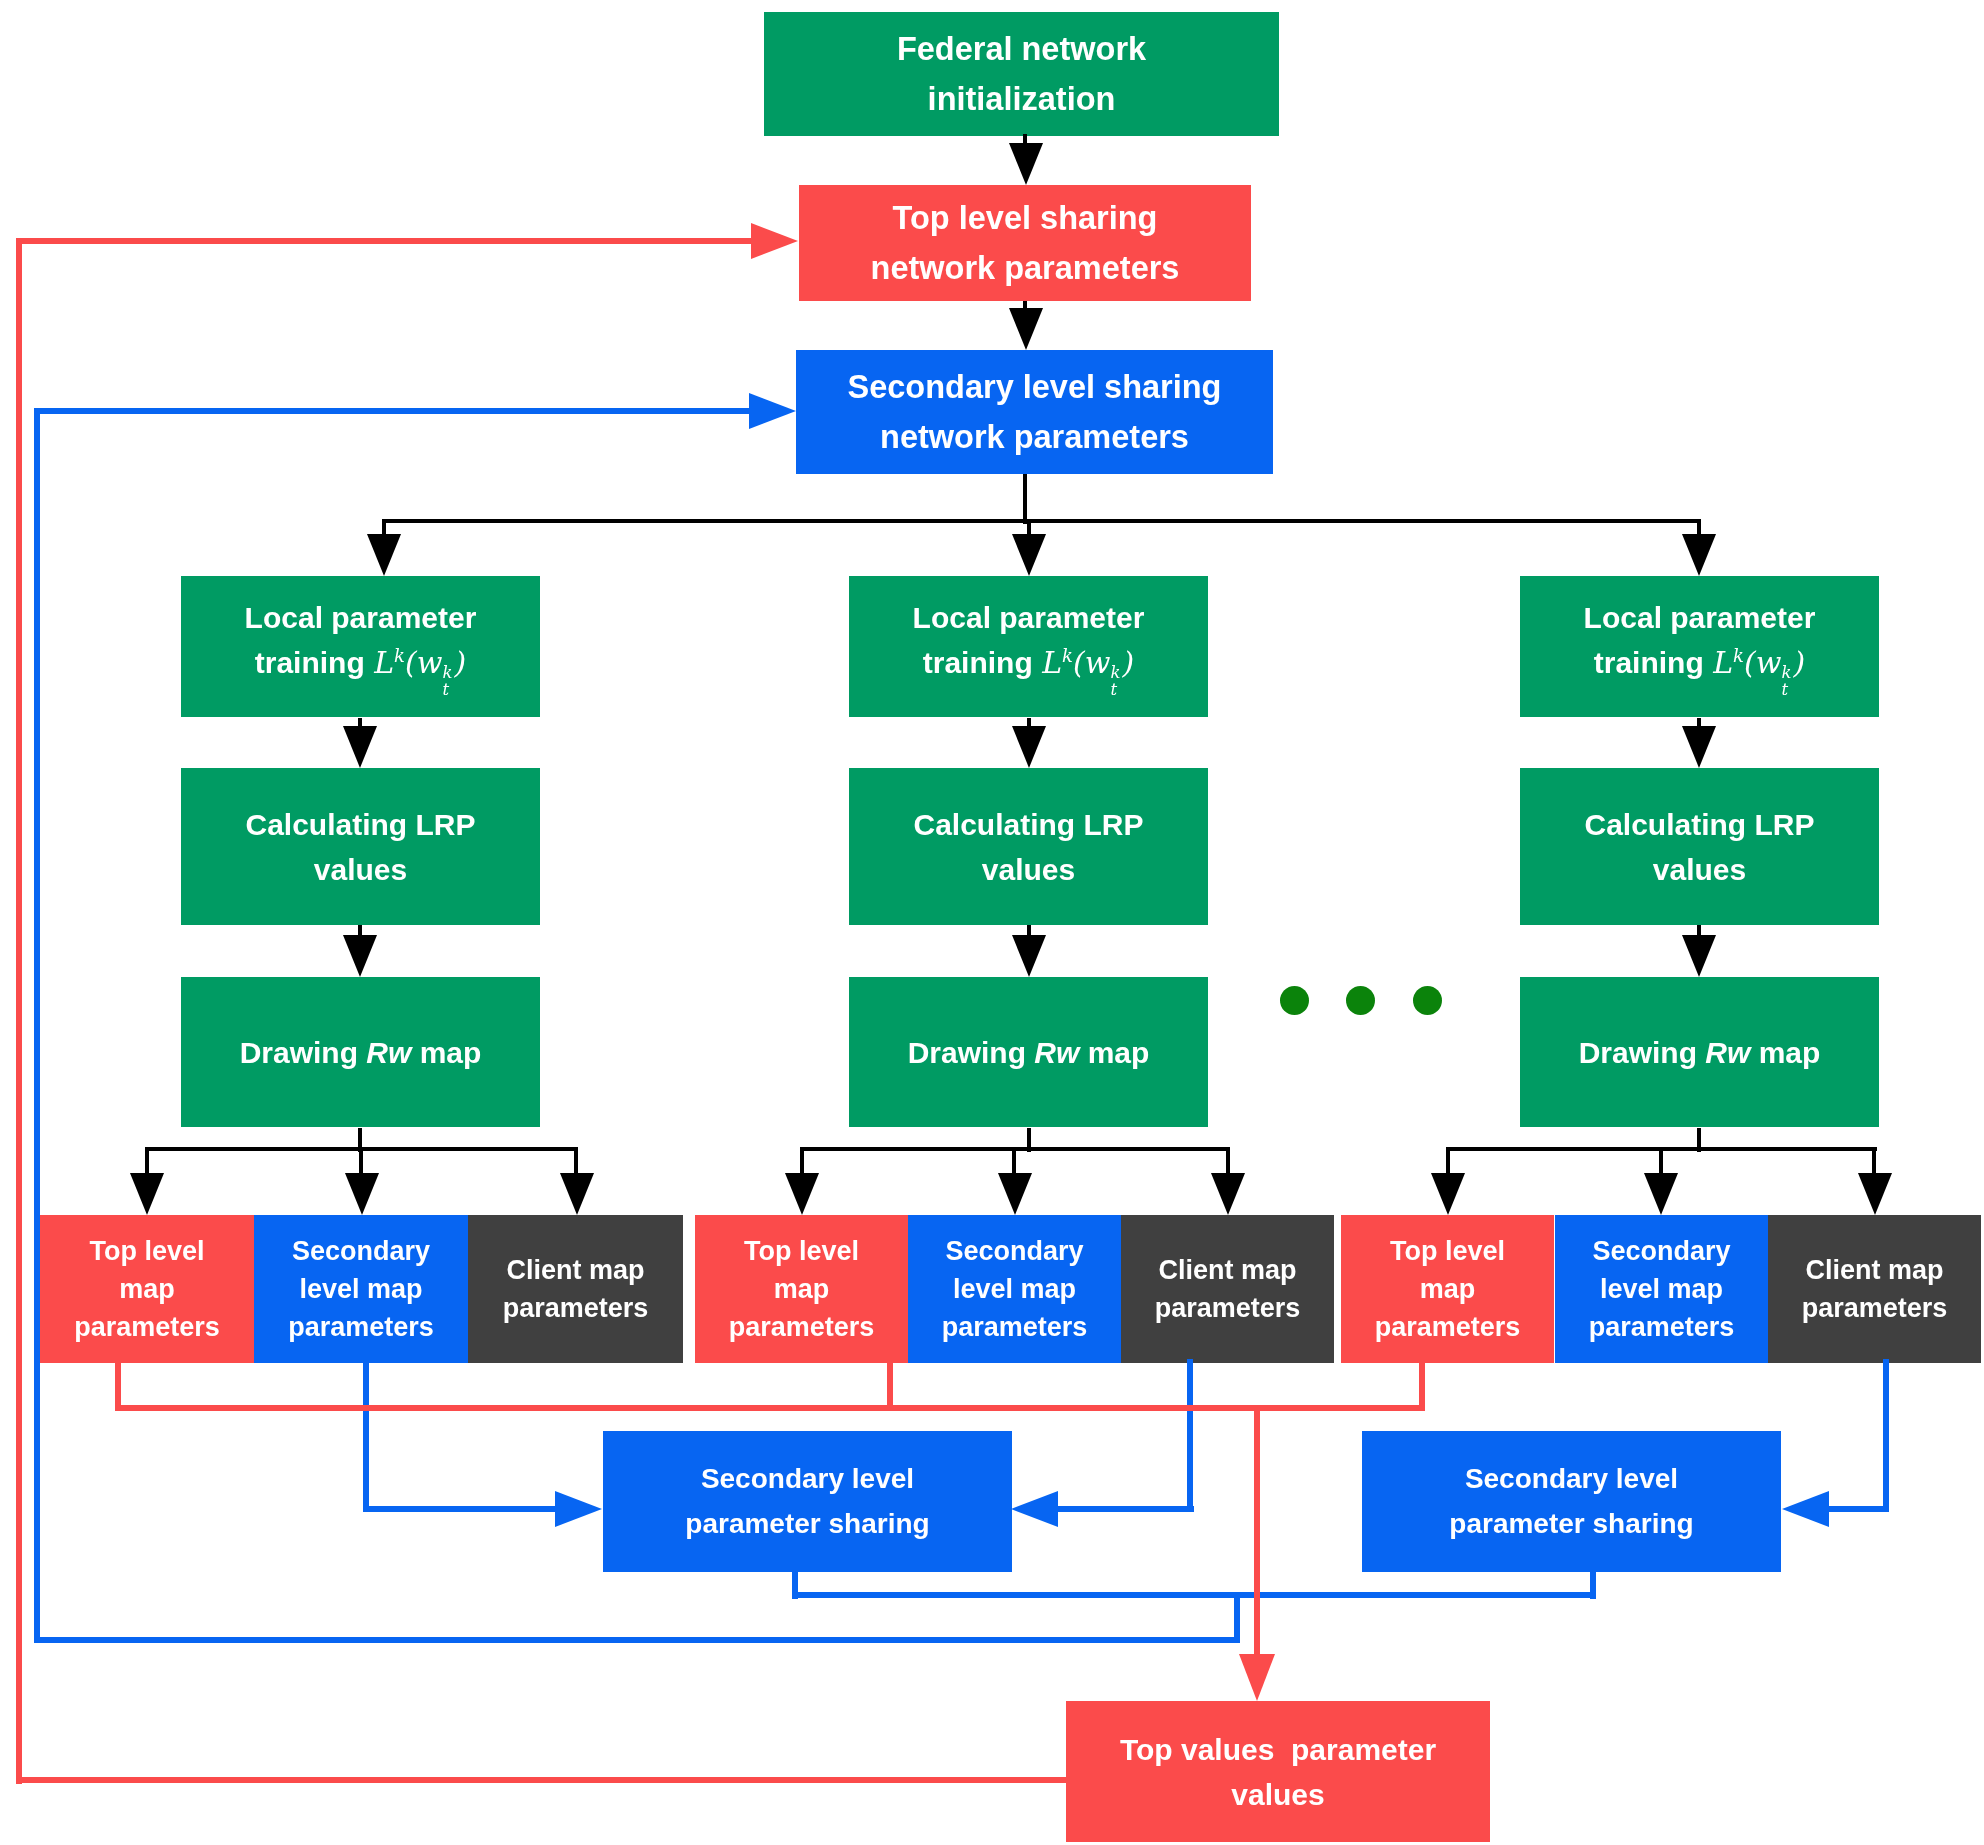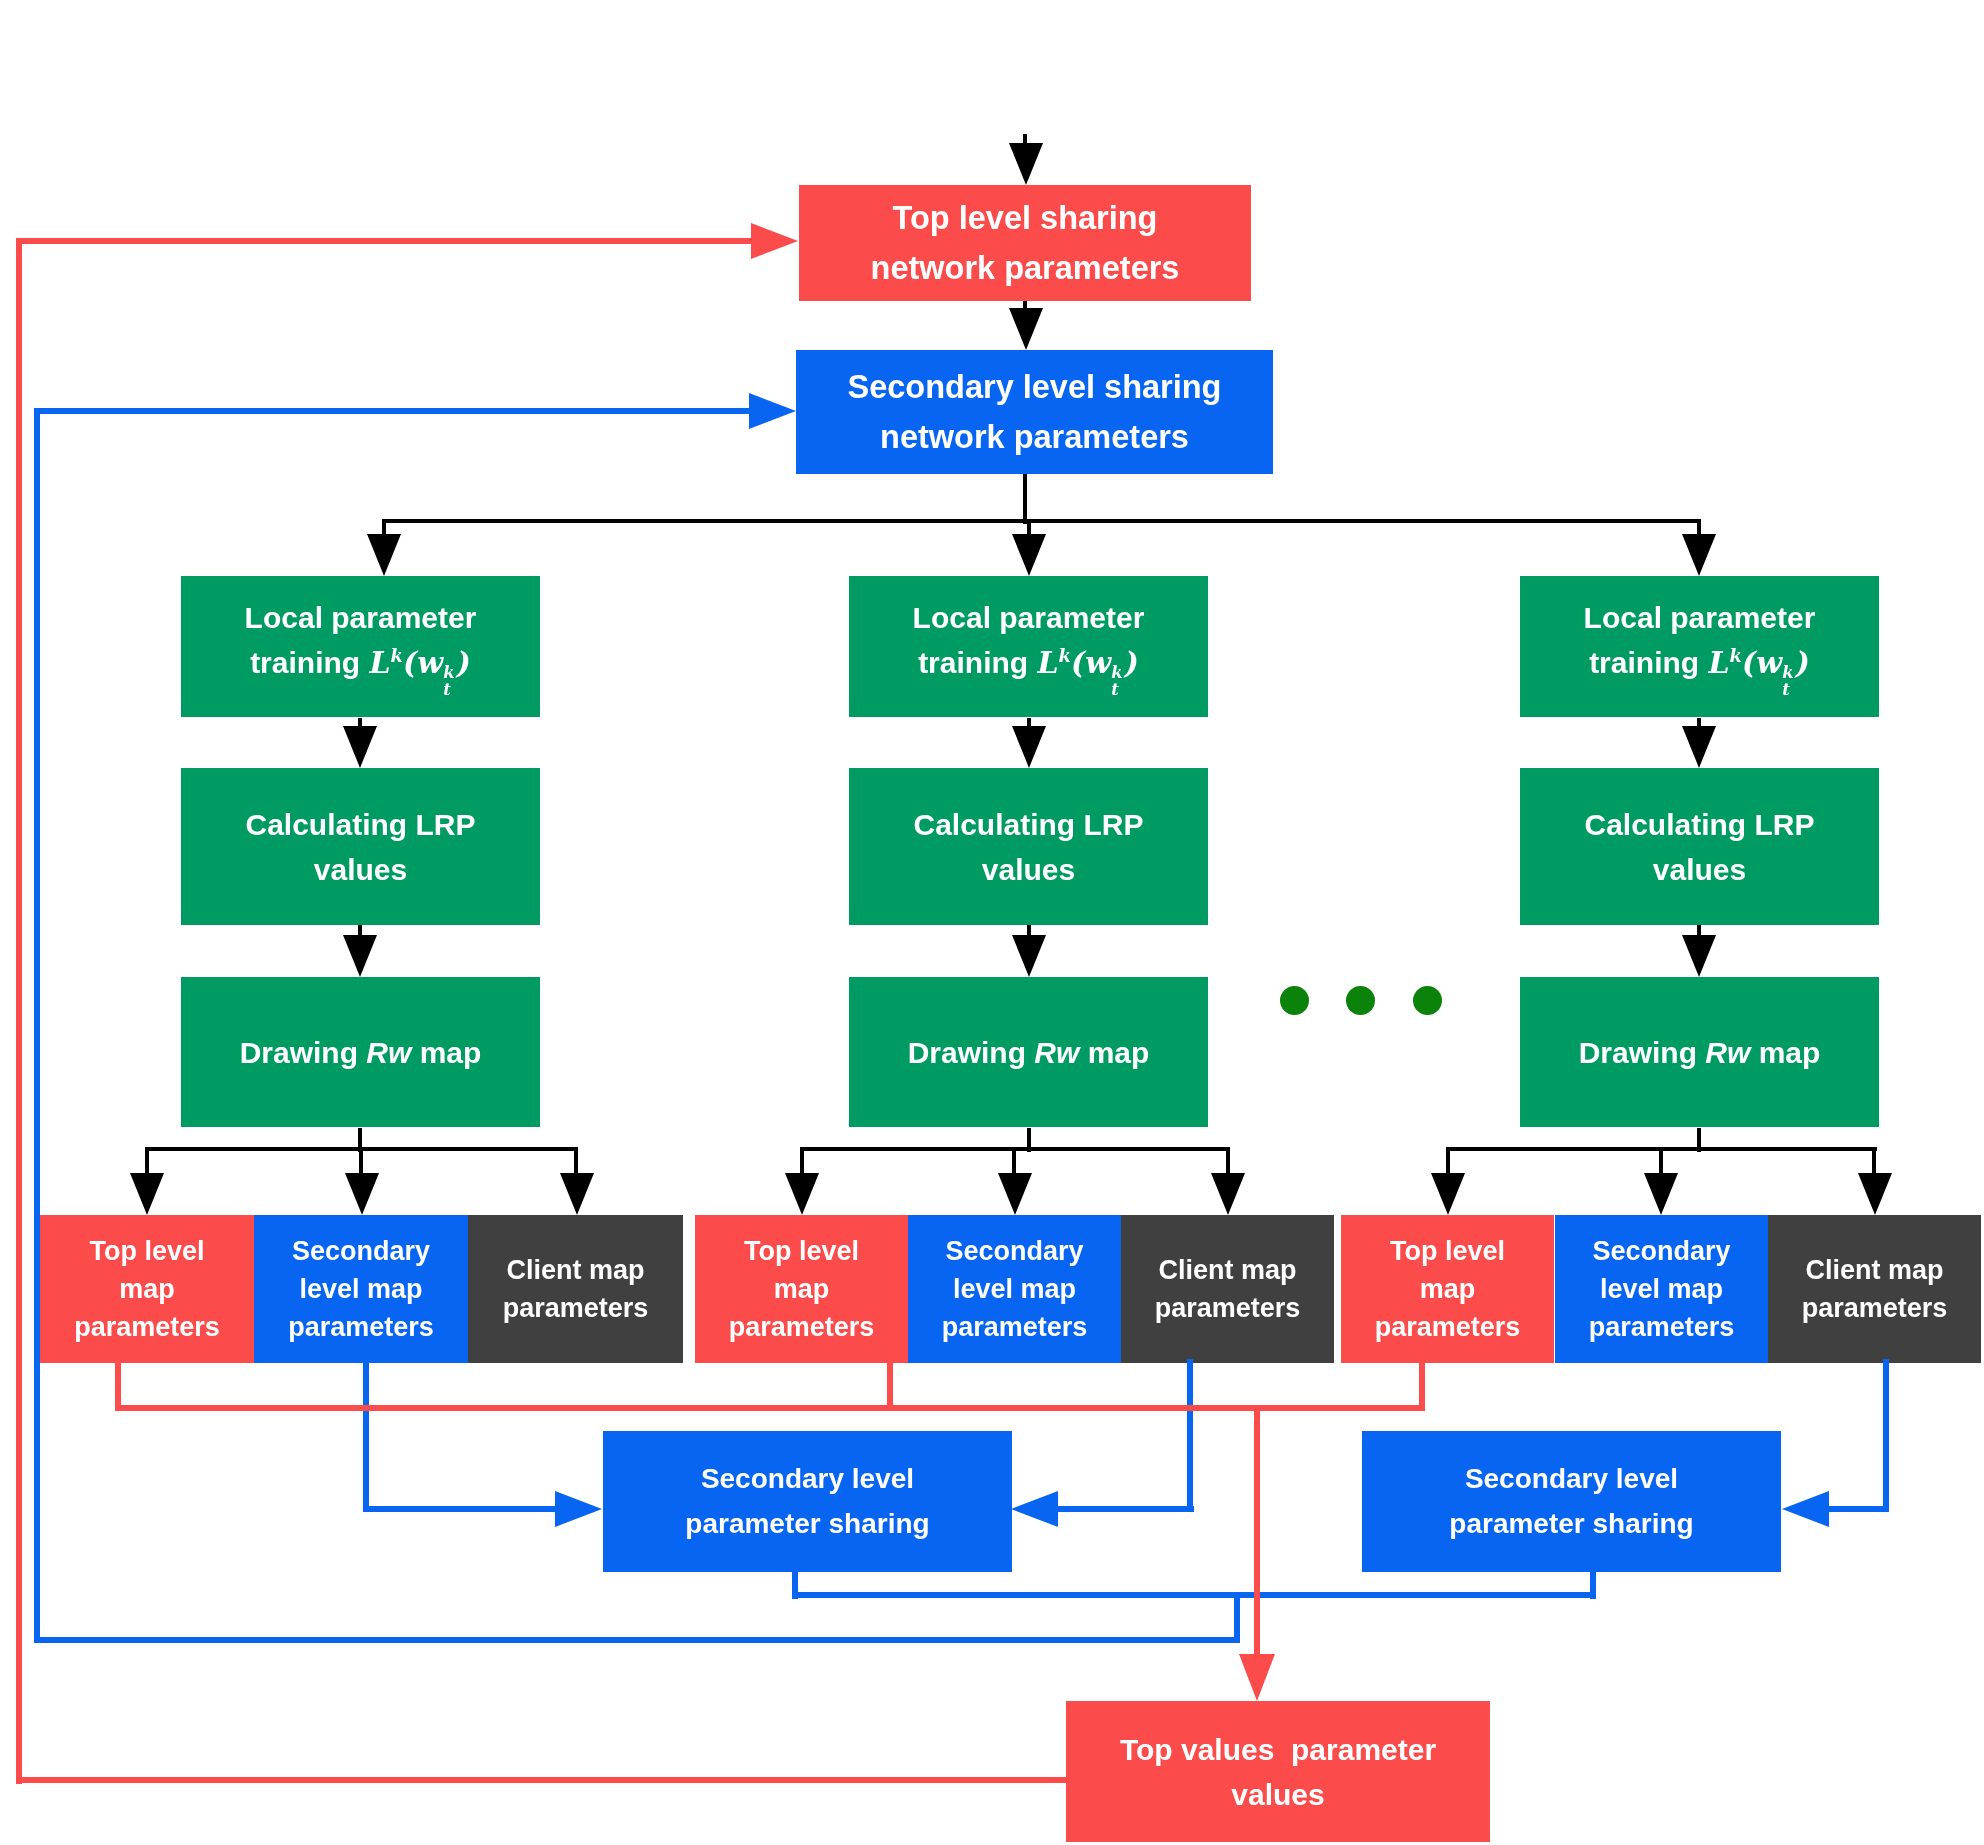--- a/index.html
+++ b/index.html
@@ -19,33 +19,37 @@
   .ln{position:absolute}
   .bk{background:#000}
   .rd{background:#FB4B4B}
   .bl{background:#0765F2}
   .ah{position:absolute;width:0;height:0}
   .ahdn-bk{border-left:17px solid transparent;border-right:17px solid transparent;border-top:42px solid #000}
   .ahdn-rd{border-left:18.3px solid transparent;border-right:18.3px solid transparent;border-top:47px solid #FB4B4B}
   .ahrt-rd{border-top:18.3px solid transparent;border-bottom:18.3px solid transparent;border-left:47px solid #FB4B4B}
   .ahrt-bl{border-top:18.3px solid transparent;border-bottom:18.3px solid transparent;border-left:47px solid #0765F2}
   .ahlf-bl{border-top:18.3px solid transparent;border-bottom:18.3px solid transparent;border-right:47px solid #0765F2}
-  .math{font-family:"DejaVu Serif",serif;font-style:italic;font-weight:bold;margin-left:9.4px}
+  .math{font-family:"DejaVu Serif",serif;font-style:italic;font-weight:normal;margin-left:9.4px}
   .math sup{font-size:0.6em}
   .stack{display:inline-flex;flex-direction:column;align-items:flex-start;vertical-align:-5.2px;
          font-size:0.55em;line-height:1.05;margin-right:2.1px}
   .stack .st-s{font-style:italic}
   .dot{position:absolute;width:29px;height:29px;border-radius:50%;background:#0B830B}
   i{font-style:italic}
 </style>
 </head>
 <body>
 
 <div id="canvas">
 
+  <div class="box g fs62" style="left:764px;top:12px;width:515px;height:124px">
+    <div>Federal network</div>
+    <div>initialization</div>
+  </div>
 
   <div class="box r fs62" style="left:799px;top:185px;width:452px;height:116px">
     <div>Top level sharing</div>
     <div>network parameters</div>
   </div>
 
   <div class="box b fs62" style="left:796px;top:350px;width:477px;height:124px">
     <div>Secondary level sharing</div>
     <div>network parameters</div>
   </div>

